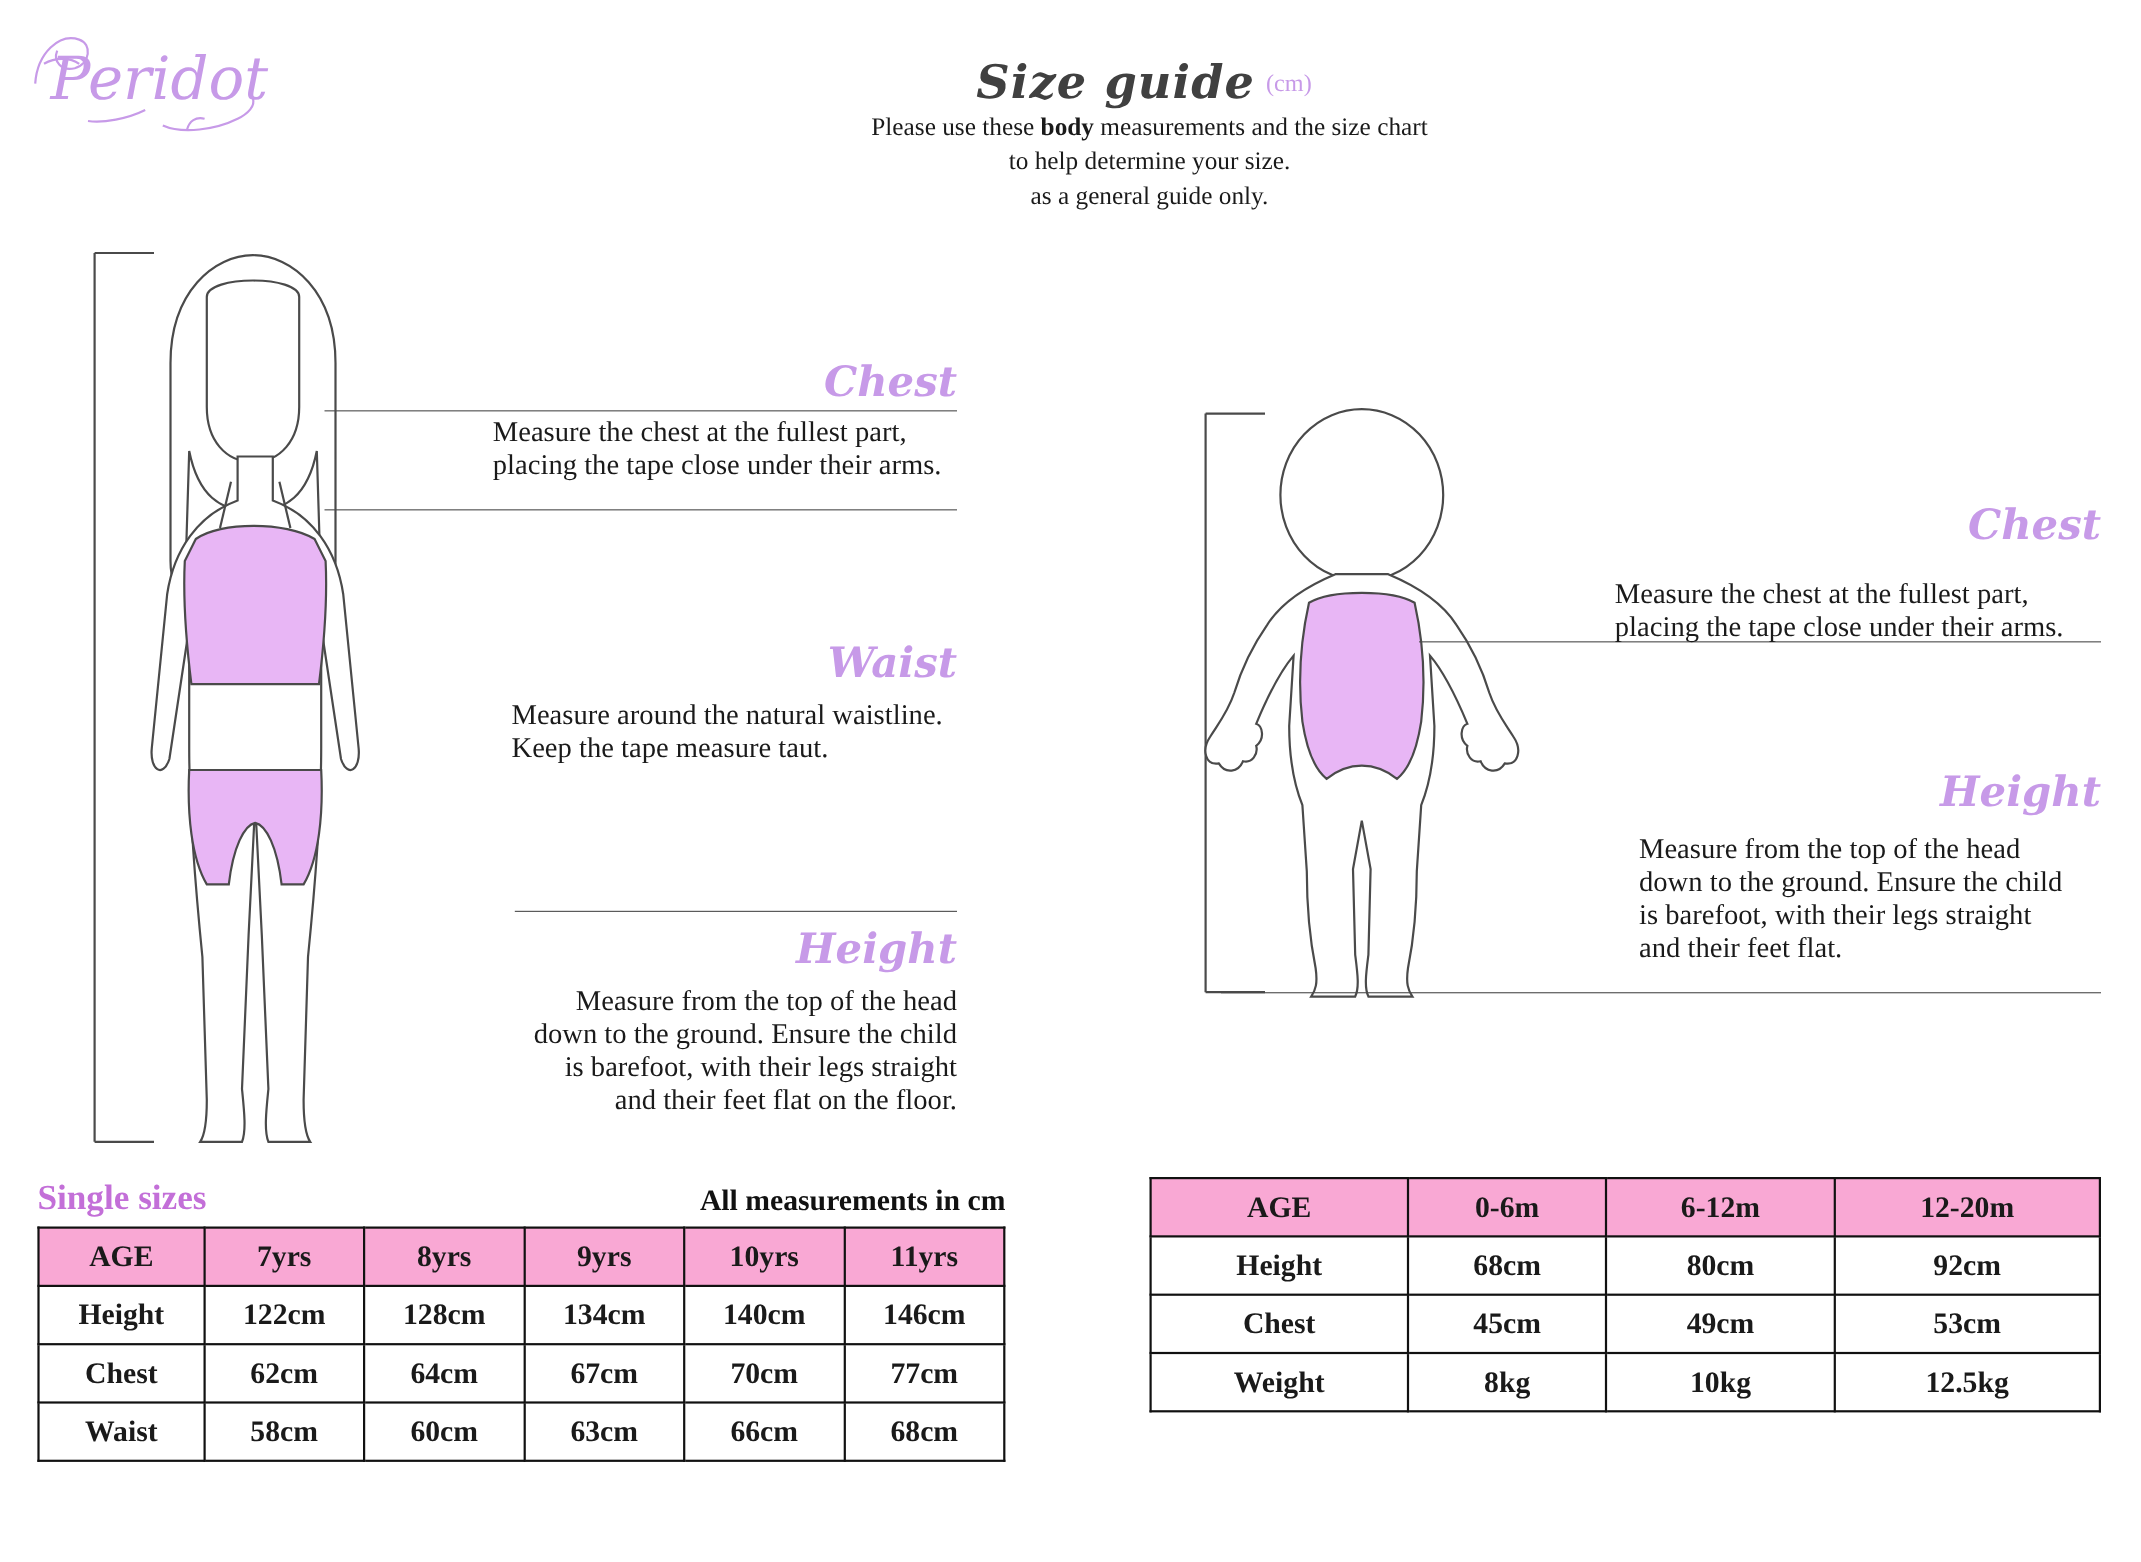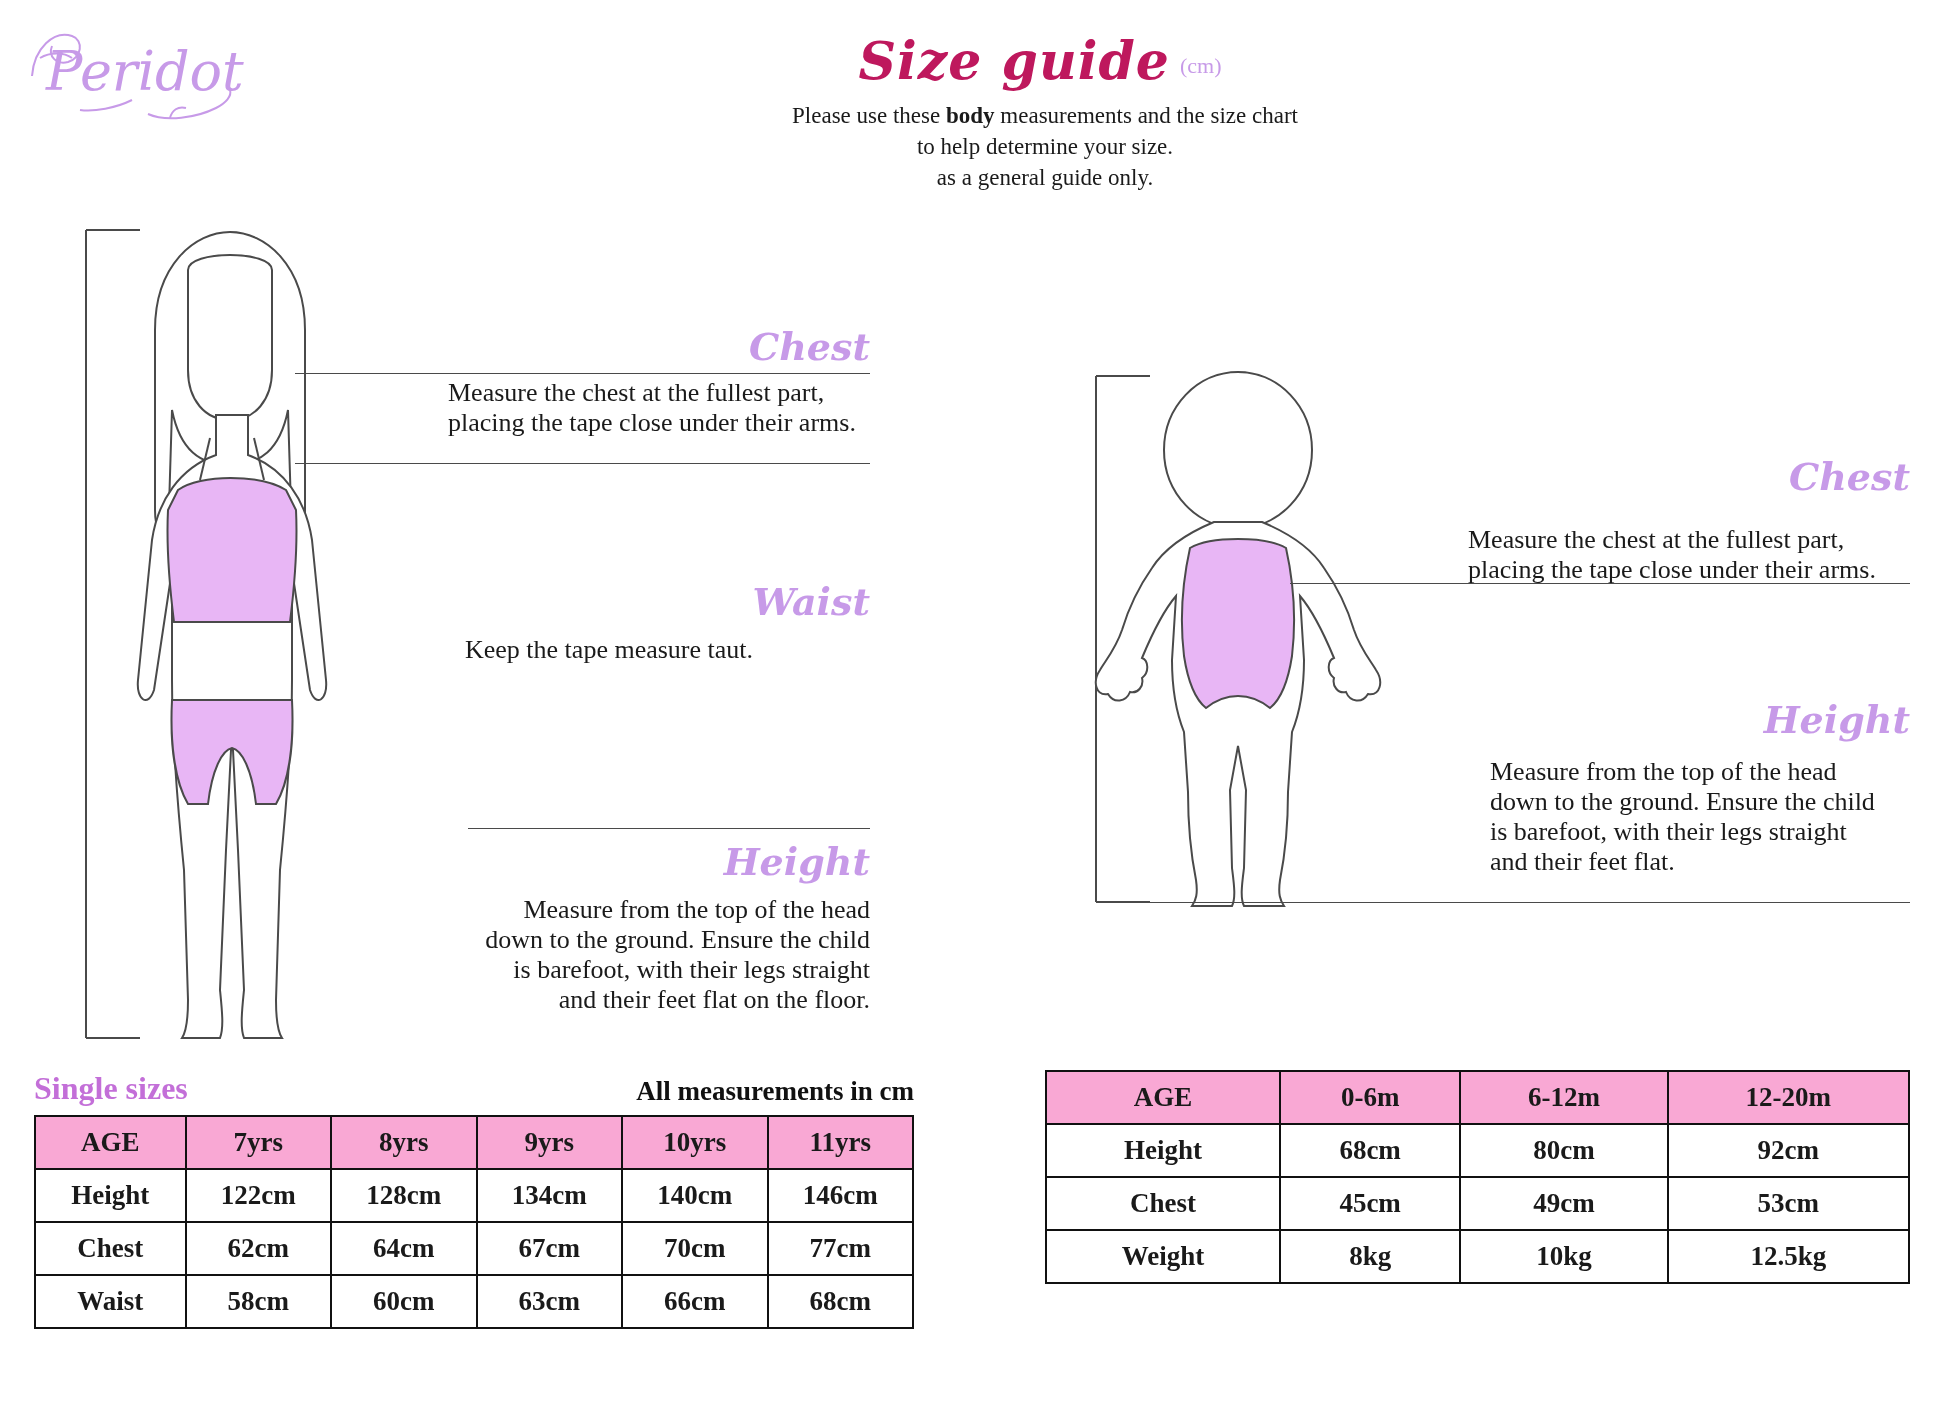--- a/index.html
+++ b/index.html
@@ -2,21 +2,21 @@
 <html><head>
 <meta charset="utf-8">
 <style>
   html,body{margin:0;padding:0;background:#ffffff;}
   body{width:1946px;height:1420px;position:relative;font-family:"Liberation Serif",serif;color:#1a1a1a;overflow:hidden;}
 
   .brand{position:absolute;left:20px;top:18px;width:300px;height:110px;}
   .brand svg{display:block;}
 
   .title{position:absolute;left:760px;top:30px;width:560px;text-align:center;}
-  .title .main{font-family:"DejaVu Serif",serif;font-style:italic;font-weight:bold;font-size:52px;color:#be185d;letter-spacing:1px;display:inline-block;}
+  .title .main{font-family:"DejaVu Serif",serif;font-style:italic;font-weight:bold;font-size:42px;color:#404040;letter-spacing:1px;display:inline-block;margin-top:20px;}
   .title .unit{font-family:"Liberation Serif",serif;font-size:22px;color:#c79ae8;display:inline-block;margin-left:10px;vertical-align:6px;}
 
   .intro{position:absolute;left:640px;top:100px;width:810px;text-align:center;font-size:23px;line-height:31px;color:#1a1a1a;}
   .intro b{font-weight:bold;}
 
   .callout{position:absolute;}
   .callout .head{font-family:"DejaVu Serif",serif;font-style:italic;font-weight:bold;font-size:38px;color:#c79ae8;line-height:44px;}
   .callout .body{font-size:26px;line-height:30px;color:#1a1a1a;}
   .ta-r{text-align:right;}
 
@@ -94,20 +94,21 @@
 </div>
 <div class="callout" style="left:448px;top:378px;width:430px;">
   <div class="body">Measure the chest at the fullest part,</div>
   <div class="body">placing the tape close under their arms.</div>
 </div>
 
 <div class="callout ta-r" style="left:440px;top:580px;width:430px;">
   <div class="head">Waist</div>
 </div>
 <div class="callout" style="left:465px;top:635px;width:430px;">
+  <div class="body">Measure around the natural waistline.</div>
   <div class="body">Keep the tape measure taut.</div>
 </div>
 
 <div class="callout ta-r" style="left:440px;top:840px;width:430px;">
   <div class="head">Height</div>
 </div>
 <div class="callout ta-r" style="left:440px;top:895px;width:430px;">
   <div class="body">Measure from the top of the head</div>
   <div class="body">down to the ground. Ensure the child</div>
   <div class="body">is barefoot, with their legs straight</div>

